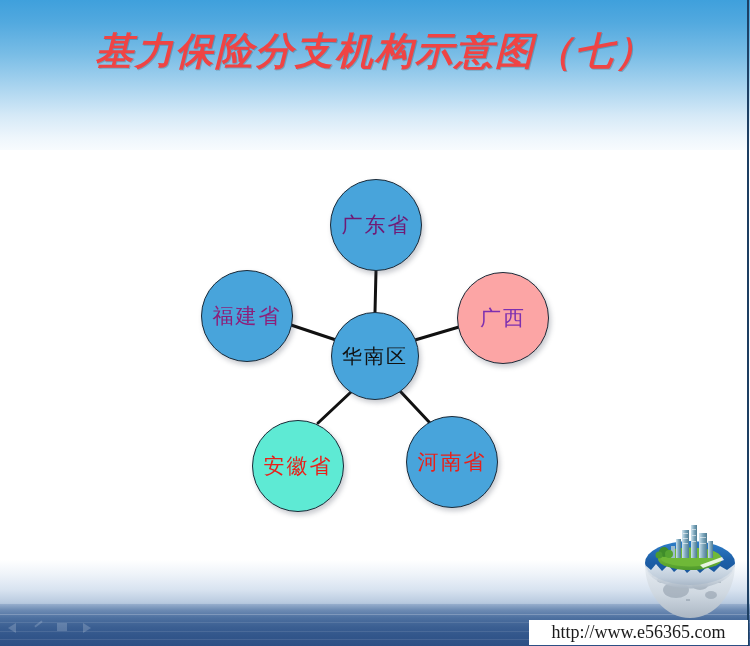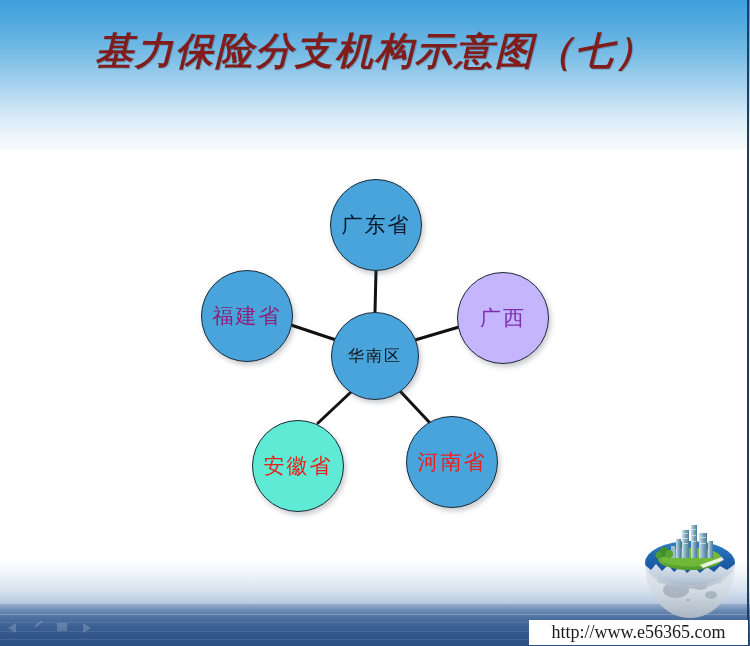--- a/index.html
+++ b/index.html
@@ -139,21 +139,21 @@
   .slide-title {
     position: absolute;
     left: 0; top: 26px;
     width: 750px;
     text-align: center;
     font-family: "Liberation Serif", "DejaVu Serif", serif;
     font-size: 38px;
     font-weight: bold;
     font-style: italic;
     letter-spacing: 2px;
-    color: #7f1d1d;
+    color: #ef4444;
     white-space: nowrap;
     text-shadow: 1px 1px 0 rgba(0,0,0,0.18);
   }
 
   
   .diagram {
     position: absolute;
     left: 0; top: 0;
     width: 750px;
     height: 646px;
@@ -176,21 +176,21 @@
     box-shadow: 2px 3px 5px rgba(60,70,85,0.28);
   }
   .node-label {
     font-family: "Liberation Serif", "DejaVu Serif", serif;
     font-weight: normal;
     white-space: nowrap;
     line-height: 1;
     user-select: none;
   }
   .node-center .node-label {
-    font-size: 16px;
+    font-size: 20px;
     color: #111111;
     letter-spacing: 2px;
   }
   .node-leaf .node-label {
     font-size: 21px;
     letter-spacing: 2px;
   }
 
   
   .watermark {
@@ -250,26 +250,26 @@
       <g id="edge-group" stroke="#111111" stroke-width="3" stroke-linecap="round">
           <line x1="375" y1="312" x2="376" y2="271"></line>
           <line x1="339" y1="341" x2="291" y2="325"></line>
           <line x1="415" y1="340" x2="459" y2="327"></line>
           <line x1="351" y1="392" x2="318" y2="423"></line>
           <line x1="400" y1="391" x2="430" y2="423"></line>
         </g>
     </svg>
     <div id="node-layer">
         <div class="node node-leaf" style="left: 330px; top: 179px; width: 92px; height: 92px; background: rgb(72, 164, 219); border-color: rgb(27, 42, 56);">
-          <span class="node-label" style="color: #0f172a;">广东省</span>
+          <span class="node-label" style="color: #701a75;">广东省</span>
         </div>
         <div class="node node-leaf" style="left: 201px; top: 270px; width: 92px; height: 92px; background: rgb(72, 164, 219); border-color: rgb(27, 42, 56);">
           <span class="node-label" style="color: rgb(140, 31, 122);">福建省</span>
         </div>
-        <div class="node node-leaf" style="left: 457px; top: 272px; width: 92px; height: 92px; background: #c4b5fd; border-color: rgb(27, 42, 56);">
+        <div class="node node-leaf" style="left: 457px; top: 272px; width: 92px; height: 92px; background: #fca5a5; border-color: rgb(27, 42, 56);">
           <span class="node-label" style="color: rgb(125, 47, 176);">广西</span>
         </div>
         <div class="node node-leaf" style="left: 252px; top: 420px; width: 92px; height: 92px; background: #5eead4; border-color: rgb(27, 42, 56);">
           <span class="node-label" style="color: rgb(232, 32, 26);">安徽省</span>
         </div>
         <div class="node node-leaf" style="left: 406px; top: 416px; width: 92px; height: 92px; background: rgb(72, 164, 219); border-color: rgb(27, 42, 56);">
           <span class="node-label" style="color: rgb(232, 32, 26);">河南省</span>
         </div>
         <div class="node node-center" style="left: 331px; top: 312px; width: 88px; height: 88px; background: rgb(72, 164, 219); border-color: rgb(27, 42, 56);">
           <span class="node-label" style="color: rgb(17, 17, 17);">华南区</span>

